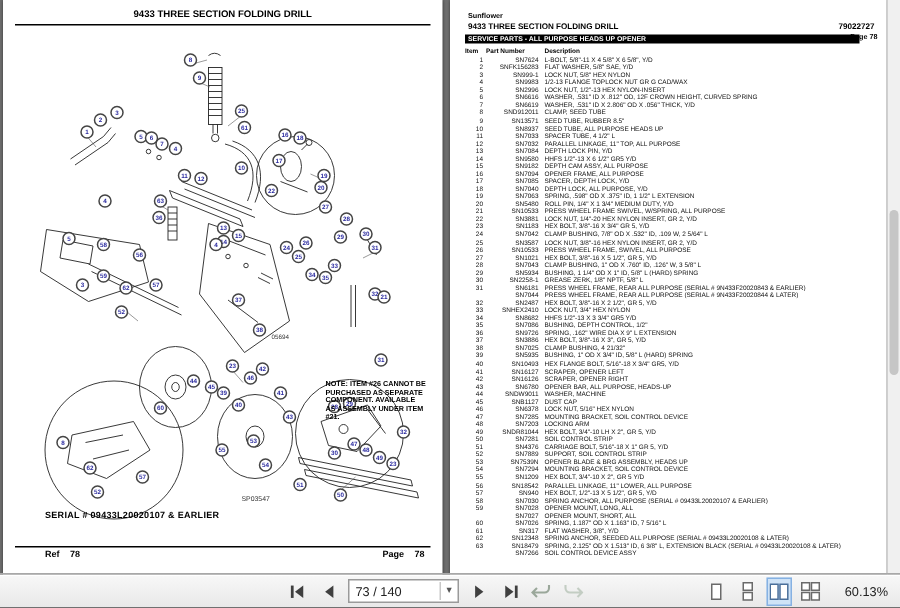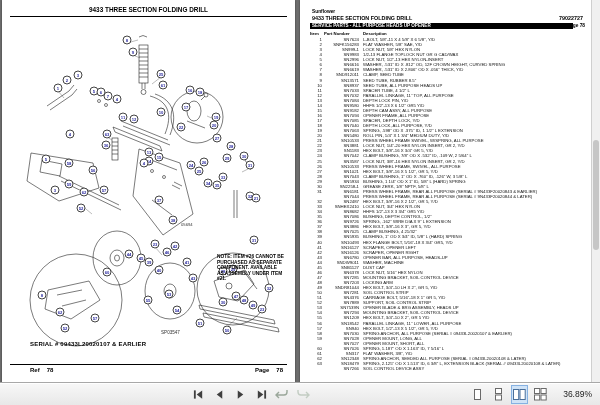--- a/index.html
+++ b/index.html
@@ -659,20 +659,24 @@
               <rect x="1" y="1.5" width="2" height="9"></rect>
               <path d="M10,1.5 L4,6 L10,10.5 Z"></path>
             </g>
           </svg>
       </div>
       <div class="tb-btn">
         <svg width="11" height="11" viewBox="0 0 12 12">
             <path d="M9,1.5 L3,6 L9,10.5 Z" fill="#3f3f3f"></path>
           </svg>
       </div>
+      <div class="page-box">
+        <span class="val">73 / 140</span>
+        <span class="caret">▾</span>
+      </div>
       <div class="tb-btn">
         <svg width="11" height="11" viewBox="0 0 12 12">
             <path d="M3,1.5 L9,6 L3,10.5 Z" fill="#3f3f3f"></path>
           </svg>
       </div>
       <div class="tb-btn">
         <svg width="11" height="11" viewBox="0 0 12 12">
             <g fill="#3f3f3f">
               <path d="M2,1.5 L8,6 L2,10.5 Z"></path>
               <rect x="9" y="1.5" width="2" height="9"></rect>
@@ -716,16 +720,16 @@
       <div class="layout-btn">
         <svg width="13" height="13" viewBox="0 0 13 13">
             <g fill="#fff" stroke="#6a6a6a">
               <rect x="0.5" y="0.5" width="5.2" height="5"></rect>
               <rect x="7" y="0.5" width="5.2" height="5"></rect>
               <rect x="0.5" y="7" width="5.2" height="5"></rect>
               <rect x="7" y="7" width="5.2" height="5"></rect>
             </g>
           </svg>
       </div>
-      <span class="zoom-label">36.89%</span>
+      <span class="zoom-label">60.13%</span>
     </div>
   </div>
 </div>
 
 </body></html>

